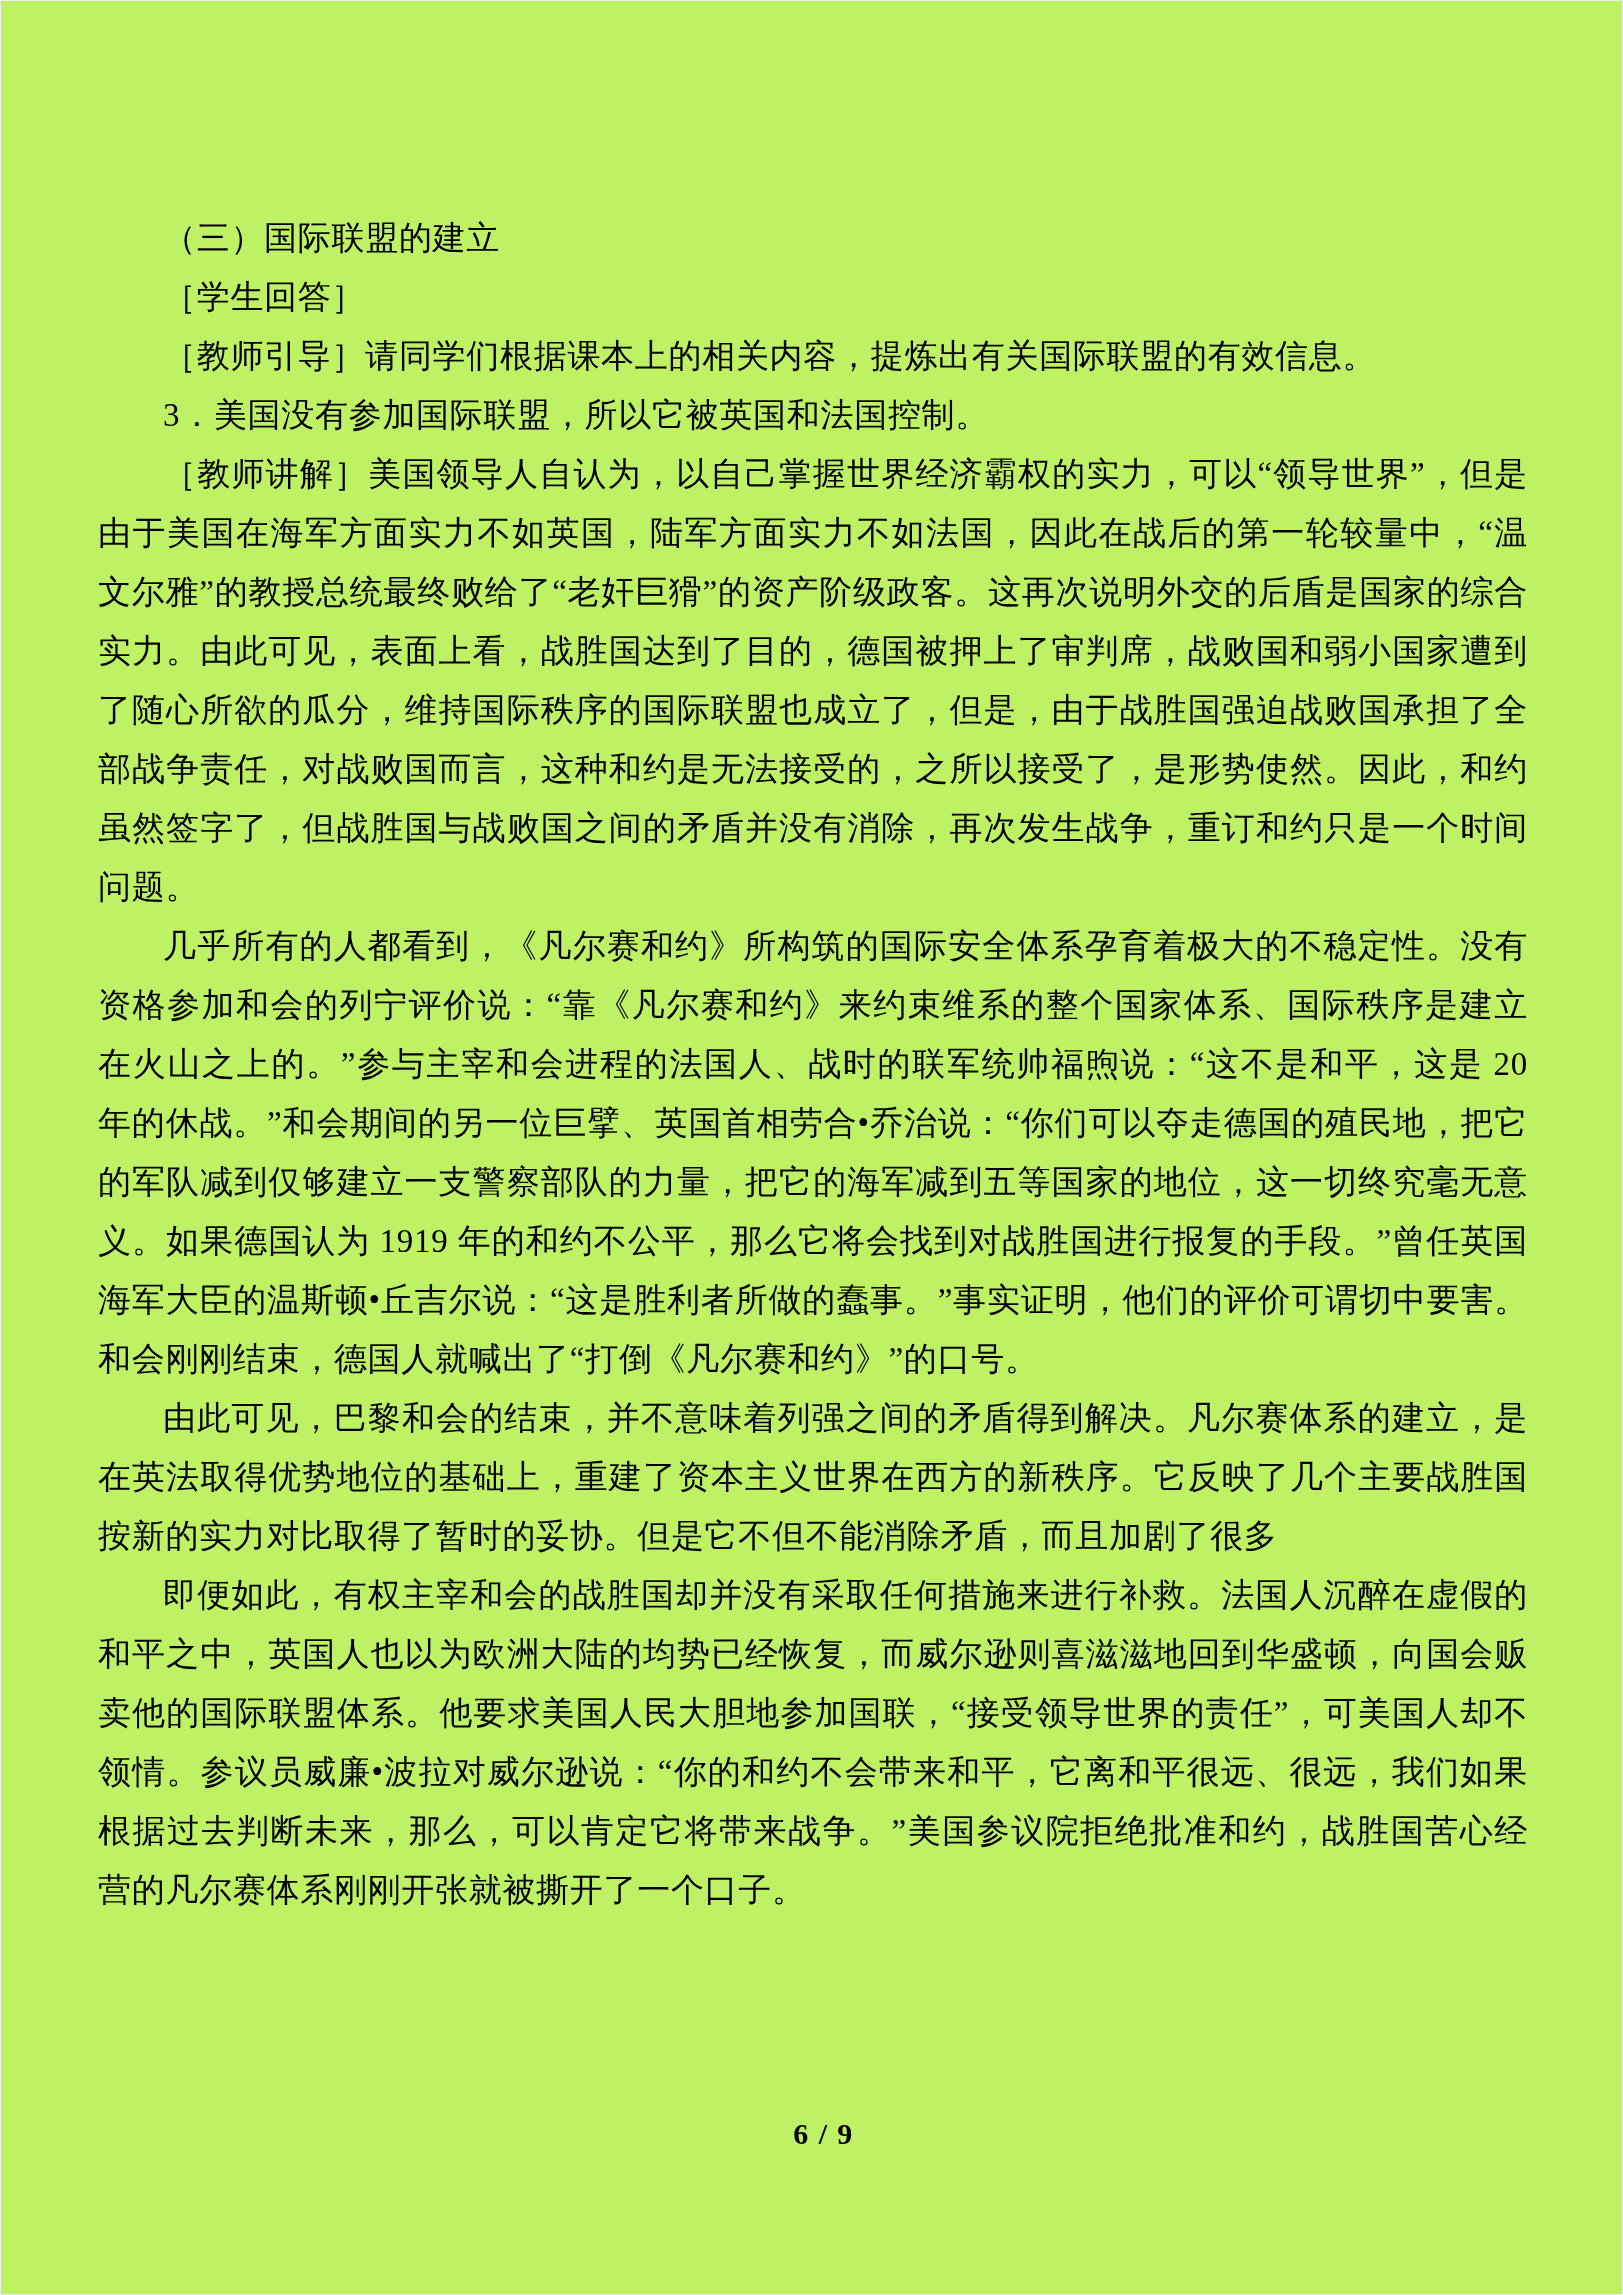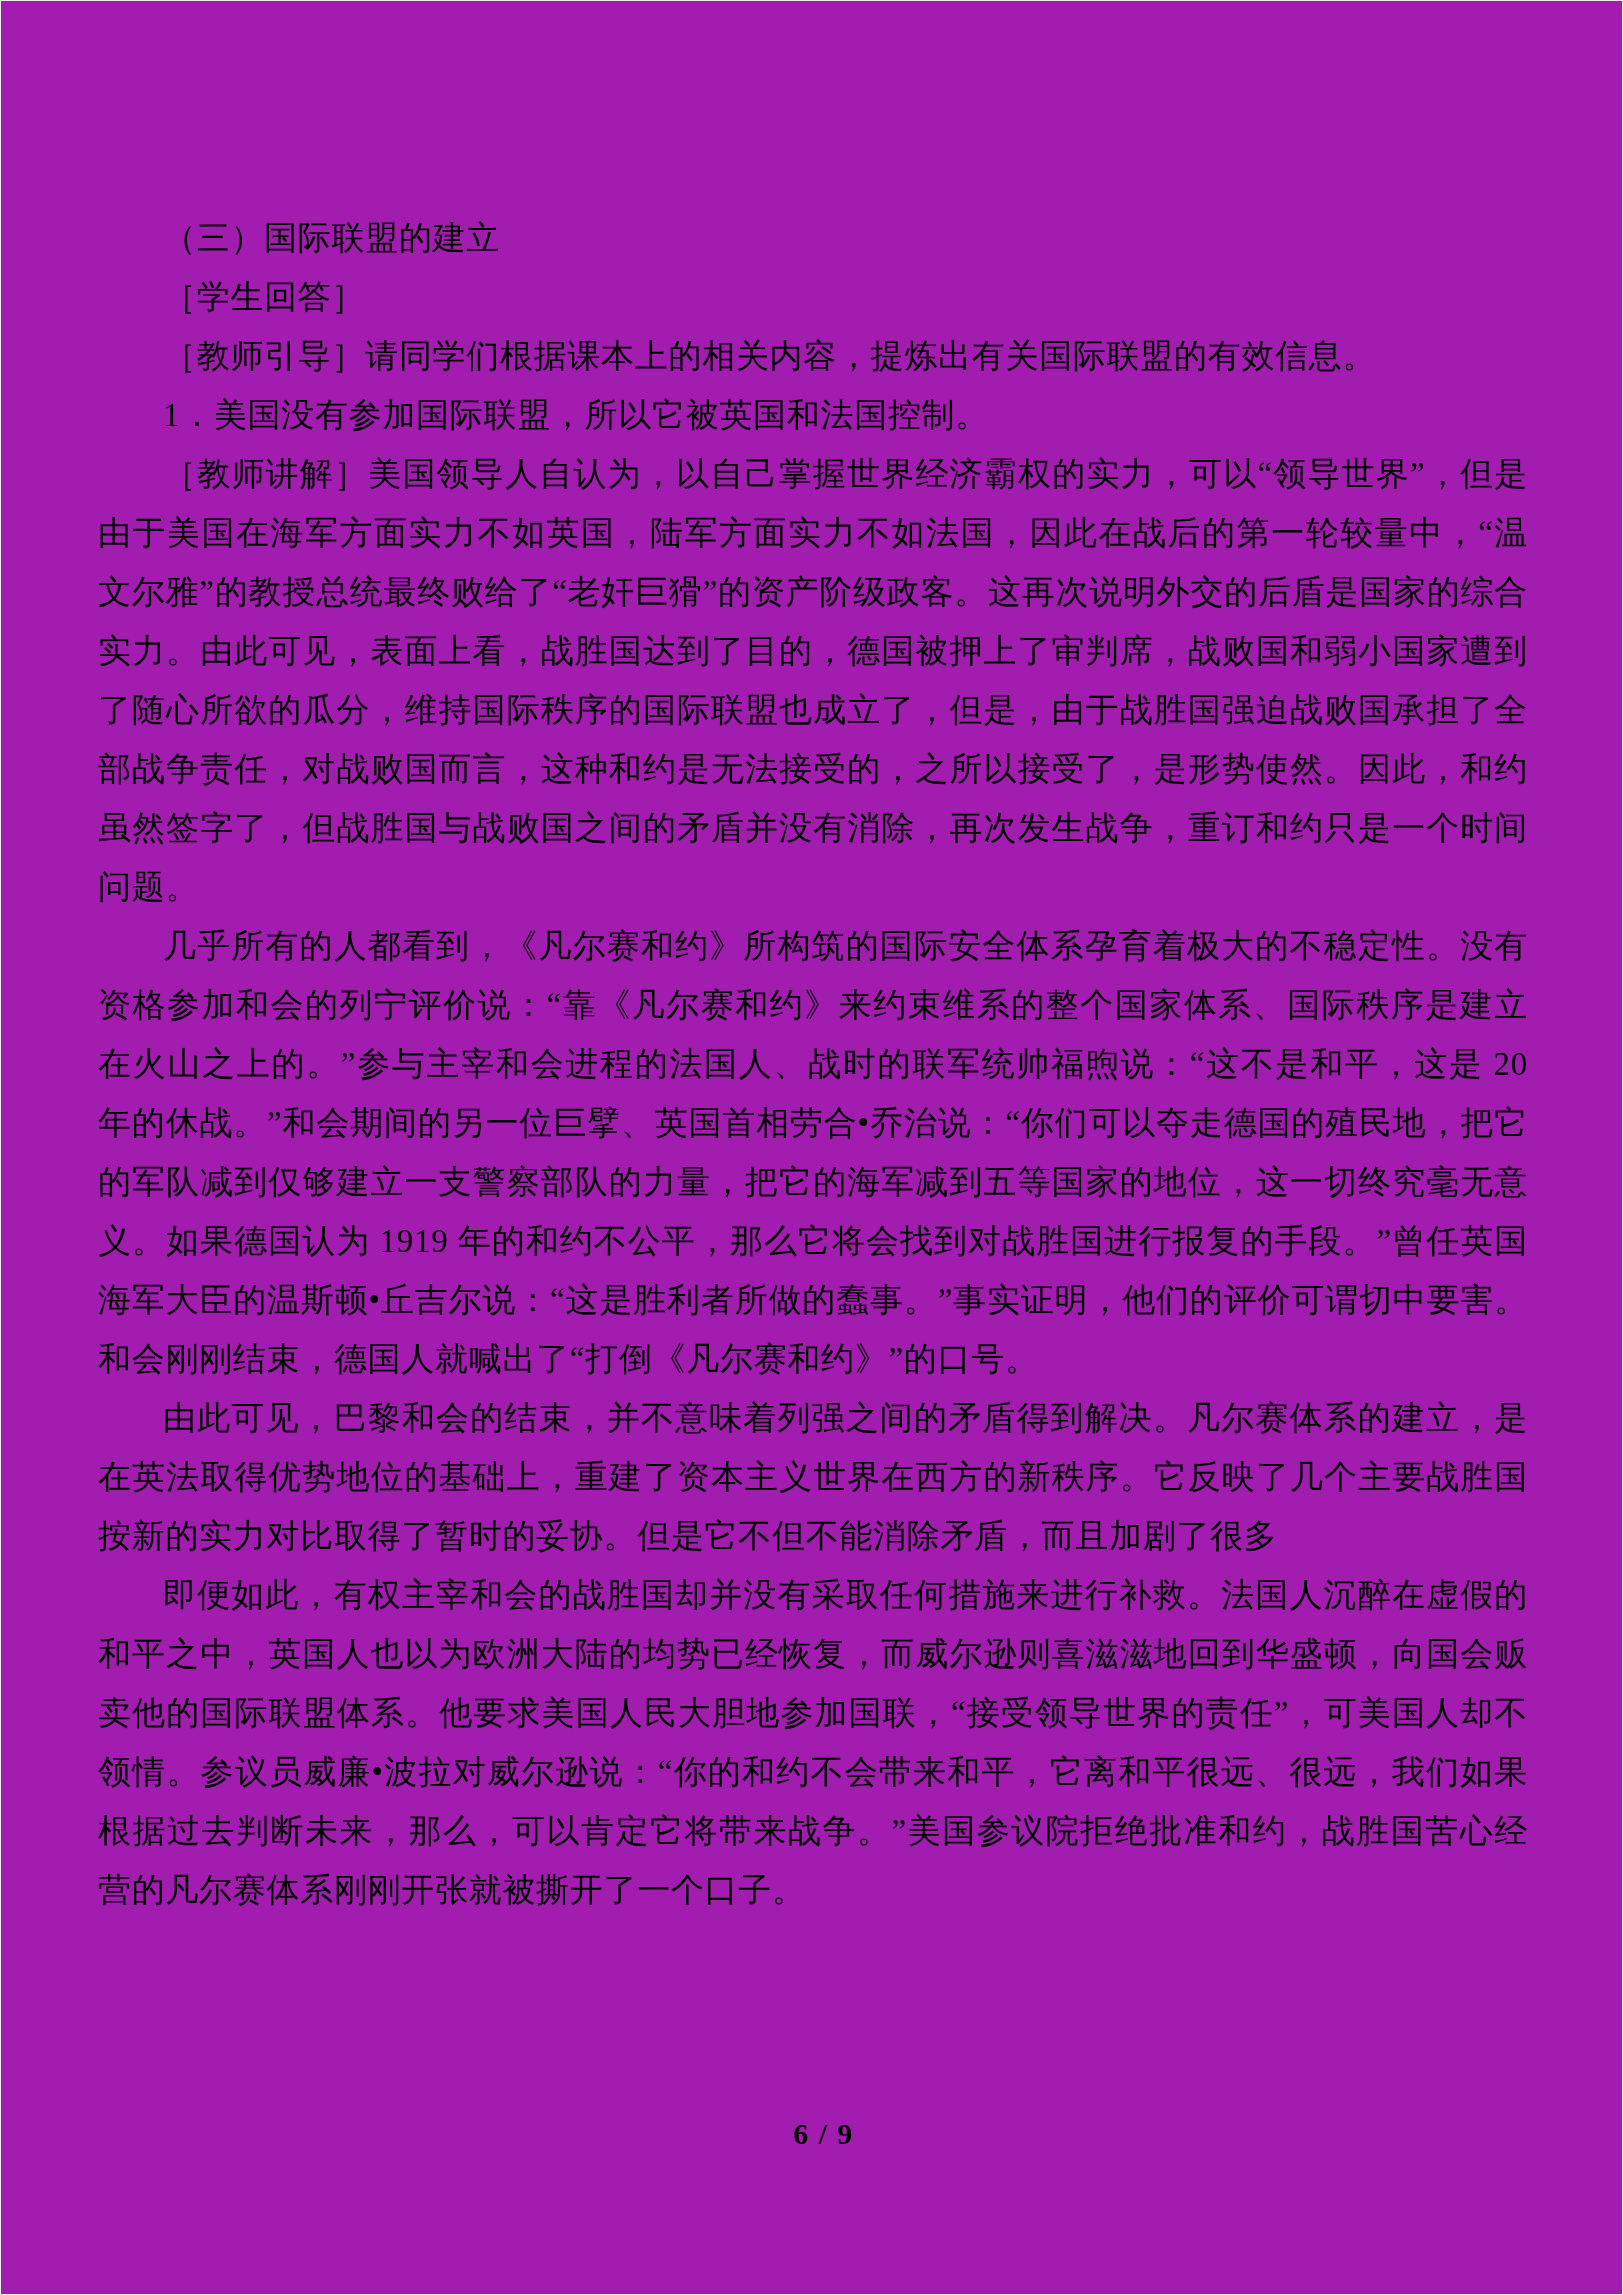--- a/index.html
+++ b/index.html
@@ -5,21 +5,21 @@
   html, body {
     margin: 0;
     padding: 0;
     background: #ffffff;
   }
   .page {
     position: relative;
     width: 1623px;
     height: 2295px;
     box-sizing: border-box;
-    background: #a21caf;
+    background: #bef264;
     border: 1.4px solid #ececec;
     overflow: hidden;
     font-family: "Liberation Serif", "DejaVu Serif", serif;
     color: #000000;
   }
   .content {
     box-sizing: border-box;
     padding: 208px 94px 0 97px;
   }
   .para {
@@ -49,21 +49,21 @@
   }
 </style>
 </head>
 <body>
 
 <div class="page">
   <div class="content">
     <p class="para">（三）国际联盟的建立</p>
     <p class="para">［学生回答］</p>
     <p class="para">［教师引导］请同学们根据课本上的相关内容，提炼出有关国际联盟的有效信息。</p>
-    <p class="para">1．美国没有参加国际联盟，所以它被英国和法国控制。</p>
+    <p class="para">3．美国没有参加国际联盟，所以它被英国和法国控制。</p>
     <p class="para">［教师讲解］美国领导人自认为，以自己掌握世界经济霸权的实力，可以“领导世界”，但是由于美国在海军方面实力不如英国，陆军方面实力不如法国，因此在战后的第一轮较量中，“温文尔雅”的教授总统最终败给了“老奸巨猾”的资产阶级政客。这再次说明外交的后盾是国家的综合实力。由此可见，表面上看，战胜国达到了目的，德国被押上了审判席，战败国和弱小国家遭到了随心所欲的瓜分，维持国际秩序的国际联盟也成立了，但是，由于战胜国强迫战败国承担了全部战争责任，对战败国而言，这种和约是无法接受的，之所以接受了，是形势使然。因此，和约虽然签字了，但战胜国与战败国之间的矛盾并没有消除，再次发生战争，重订和约只是一个时间问题。</p>
     <p class="para">几乎所有的人都看到，《凡尔赛和约》所构筑的国际安全体系孕育着极大的不稳定性。没有资格参加和会的列宁评价说：“靠《凡尔赛和约》来约束维系的整个国家体系、国际秩序是建立在火山之上的。”参与主宰和会进程的法国人、战时的联军统帅福煦说：“这不是和平，这是 20 年的休战。”和会期间的另一位巨擘、英国首相劳合•乔治说：“你们可以夺走德国的殖民地，把它的军队减到仅够建立一支警察部队的力量，把它的海军减到五等国家的地位，这一切终究毫无意义。如果德国认为 1919 年的和约不公平，那么它将会找到对战胜国进行报复的手段。”曾任英国海军大臣的温斯顿•丘吉尔说：“这是胜利者所做的蠢事。”事实证明，他们的评价可谓切中要害。和会刚刚结束，德国人就喊出了“打倒《凡尔赛和约》”的口号。</p>
     <p class="para">由此可见，巴黎和会的结束，并不意味着列强之间的矛盾得到解决。凡尔赛体系的建立，是在英法取得优势地位的基础上，重建了资本主义世界在西方的新秩序。它反映了几个主要战胜国按新的实力对比取得了暂时的妥协。但是它不但不能消除矛盾，而且加剧了很多</p>
     <p class="para">即便如此，有权主宰和会的战胜国却并没有采取任何措施来进行补救。法国人沉醉在虚假的和平之中，英国人也以为欧洲大陆的均势已经恢复，而威尔逊则喜滋滋地回到华盛顿，向国会贩卖他的国际联盟体系。他要求美国人民大胆地参加国联，“接受领导世界的责任”，可美国人却不领情。参议员威廉•波拉对威尔逊说：“你的和约不会带来和平，它离和平很远、很远，我们如果根据过去判断未来，那么，可以肯定它将带来战争。”美国参议院拒绝批准和约，战胜国苦心经营的凡尔赛体系刚刚开张就被撕开了一个口子。</p>
   </div>
 
   <div class="footer">
     <span class="page-number">6 / 9</span>
   </div>
 </div>

